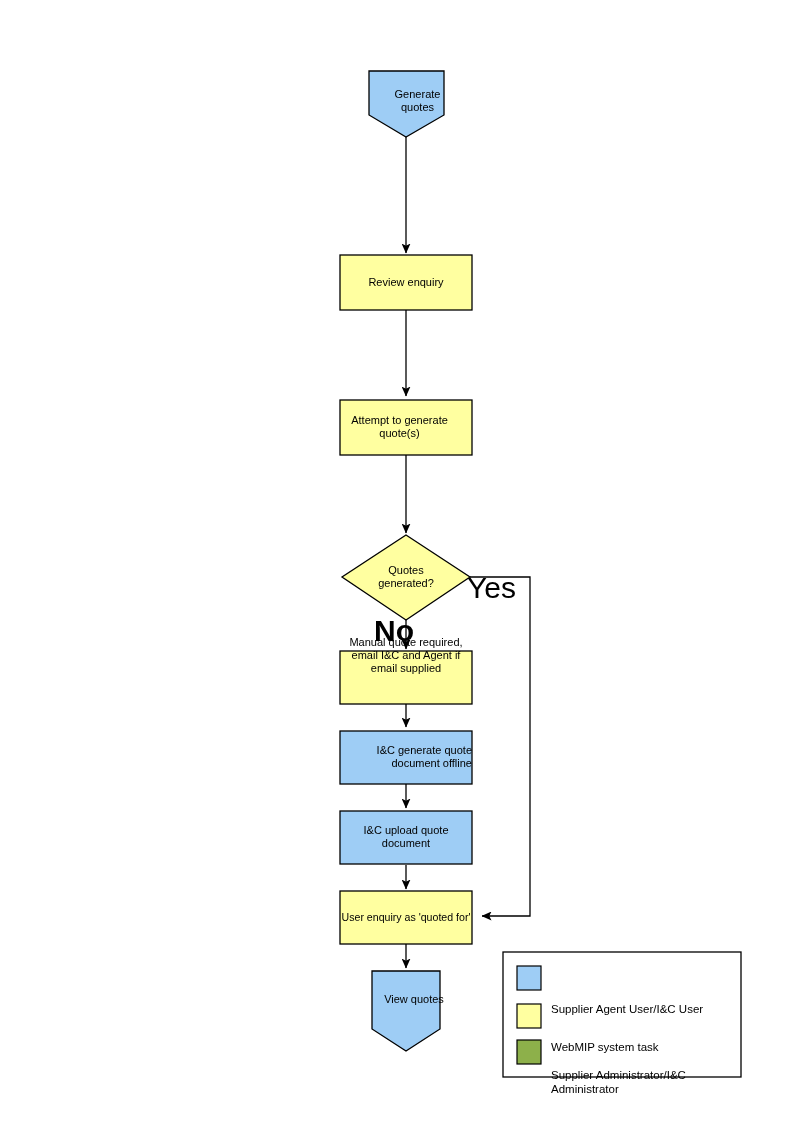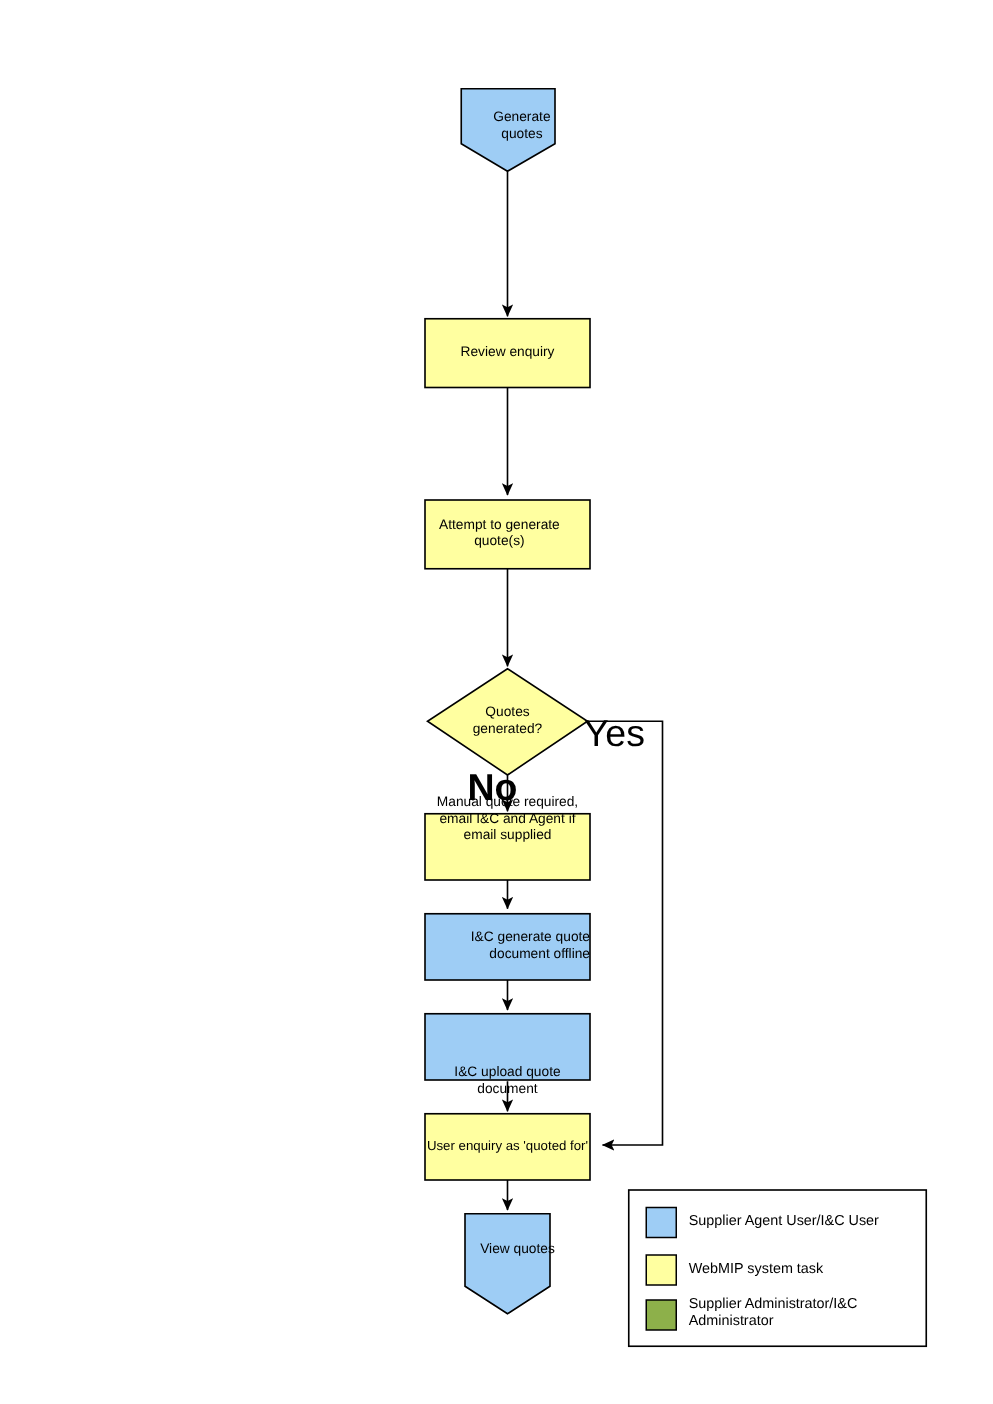--- a/index.html
+++ b/index.html
@@ -38,20 +38,21 @@
     color: #000000;
     font-family: "Liberation Sans", sans-serif;
   }
   .legend-label {
     position: absolute;
     font-size: 11.5px;
     line-height: 14px;
     color: #000000;
     text-align: left;
     white-space: pre-line;
+    margin-top: 32px;
   }
 </style>
 </head>
 <body>
 
 <svg id="flow-canvas" viewBox="0 0 794 1123" xmlns="http://www.w3.org/2000/svg">
   <defs>
     <marker id="arrowhead" markerWidth="10" markerHeight="9" refX="9.5" refY="4.5" orient="auto" markerUnits="userSpaceOnUse">
       <path d="M0,0 L10,4.5 L0,9 L2.2,4.5 Z" fill="#000000"></path>
     </marker>
@@ -132,21 +133,21 @@
 <div class="node-label" style="left:340px; top:276px; width:132px;">Review enquiry</div>
 <div class="node-label" style="left:340px; top:414px; width:119px;">Attempt to generate
 quote(s)</div>
 <div class="node-label" style="left:346px; top:564px; width:120px;">Quotes
 generated?</div>
 <div class="node-label" style="left:340px; top:636px; width:132px;">Manual quote required,
 email I&amp;C and Agent if
 email supplied</div>
 <div class="node-label" style="left:340px; top:744px; width:132px;text-align:right;">I&amp;C generate quote
 document offline</div>
-<div class="node-label" style="left:340px; top:824px; width:132px;margin-top:28px;">I&amp;C upload quote
+<div class="node-label" style="left:340px; top:824px; width:132px;">I&amp;C upload quote
 document</div>
 <div class="node-label" style="left:338px; top:911px; width:136px; font-size:10.6px;">User enquiry as 'quoted for'</div>
 <div class="node-label" style="left:372px; top:993px; width:84px;">View quotes</div>
 
 <div class="edge-label" style="left:467px; top:575px;">Yes</div>
 <div class="edge-label" style="left:374px; top:618px;font-weight:bold;">No</div>
 
 <div class="legend-label" style="left:551px; top:970px; width:185px;">Supplier Agent User/I&amp;C User</div>
 <div class="legend-label" style="left:551px; top:1008px; width:185px;">WebMIP system task</div>
 <div class="legend-label" style="left:551px; top:1036px; width:185px;">Supplier Administrator/I&amp;C

